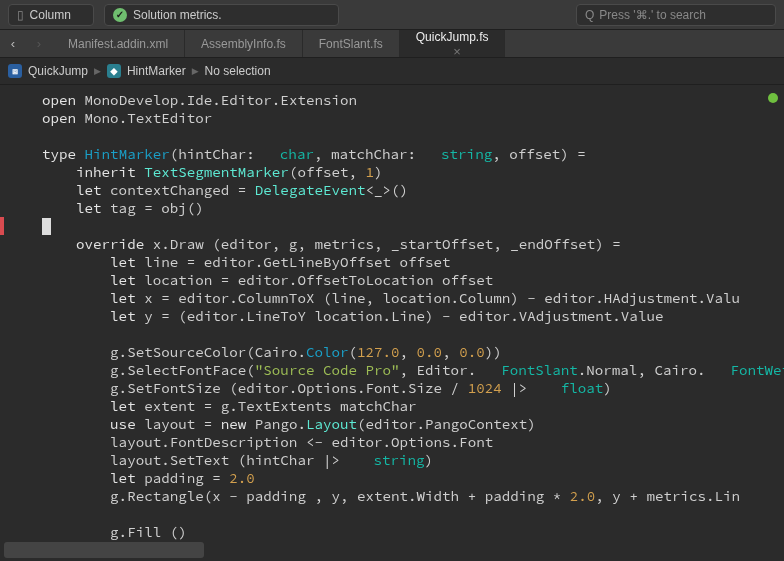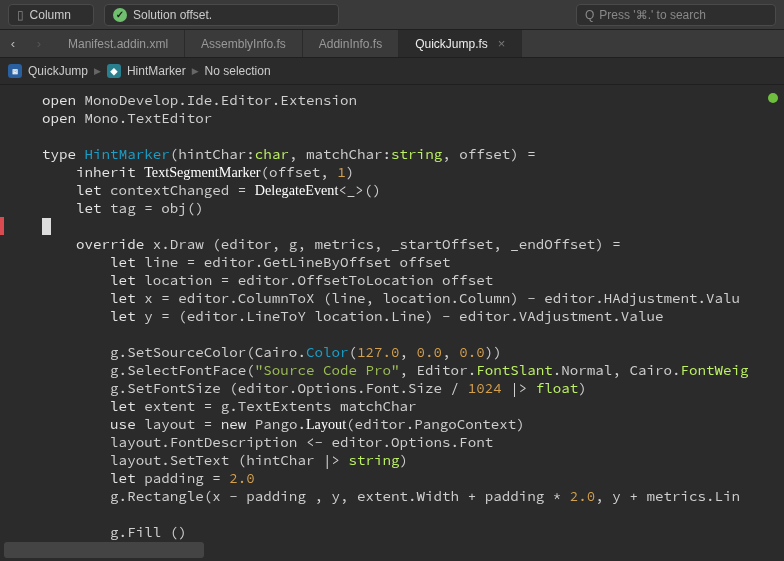--- a/index.html
+++ b/index.html
@@ -30,21 +30,21 @@
     height: 28px; background: #3a3a3a;
     display: flex; align-items: stretch;
     border-bottom: 1px solid #1f1f1f;
   }
   .navbtn { width: 26px; display:flex; align-items:center; justify-content:center; color:#bbb; font-size:13px; }
   .tab {
     padding: 0 16px; display:flex; align-items:center;
     color:#999; font-size:12px;
     border-right: 1px solid #2a2a2a;
   }
-  .tab.active { background:#2b2b2b; color:#eee; }
+  .tab.active { background:#2b2b2b; color:#eee;flex-direction:column; }
   .tab .close { margin-left:10px; color:#777; font-size:13px; }
   .bcbar {
     height: 27px; display:flex; align-items:center; gap:6px;
     padding: 0 8px; background:#2b2b2b;
     border-bottom: 1px solid #1f1f1f;
     color:#ccc; font-size:12px;
   }
   .bc-icon { width:14px; height:14px; border-radius:3px; display:inline-flex; align-items:center; justify-content:center; font-size:9px; font-weight:bold; }
   .bc-blue { background:#2a5fa0; color:#fff; }
   .bc-teal { background:#2a7f8f; color:#fff; }
@@ -69,60 +69,60 @@
   .cursor {
     display:inline-block; width:9px; height:17px;
     background:#ddd; vertical-align:text-bottom;
   }
   .err-line {
     position:absolute; left:0; top: calc(6px + 18px*7);
     width:4px; height:18px; background:#d94b50;
   }
   .kw  { color:#e5e5e5; }
   .ty  { color:#1aa0c8; }      
-  .ty2 { color:#ffffff;font-family:Liberation Serif, serif; }      
-  .fn  { color:#bef264; }      
+  .ty2 { color:#5eead4; }      
+  .fn  { color:#14b8a6;margin-left:25px; }      
   .num { color:#d3a04e; }
   .str { color:#9dbd55; }
   .statusbar-ghost {
     position:absolute; left:4px; bottom:3px;
     width:200px; height:16px; background:#444;
     border-radius:3px;
   }
 </style>
 </head>
 <body>
 
 <div class="toolbar">
   <div class="tb-box config">
     <span style="margin-right:6px;color:#888;">▯</span>
     <span>Column</span>
   </div>
   <div class="tb-box status">
     <span class="check">✓</span>
-    <span>Solution offset.</span>
+    <span>Solution metrics.</span>
   </div>
   <div style="flex:1"></div>
   <div class="tb-box search">
     <span style="margin-right:5px;color:#888;">Q</span>
     <span>Press '⌘.' to search</span>
   </div>
 </div>
 
 <div class="tabbar">
   <div class="navbtn">‹</div>
   <div class="navbtn" style="color:#555;">›</div>
   <div class="tab">
       <span>Manifest.addin.xml</span>
     </div>
   <div class="tab">
       <span>AssemblyInfo.fs</span>
     </div>
   <div class="tab">
-      <span>AddinInfo.fs</span>
+      <span>FontSlant.fs</span>
     </div>
   <div class="tab active">
     <span>QuickJump.fs</span>
     <span class="close">×</span>
   </div>
 </div>
 
 <div class="bcbar">
   <span class="bc-icon bc-blue">⧈</span>
   <span>QuickJump</span>

